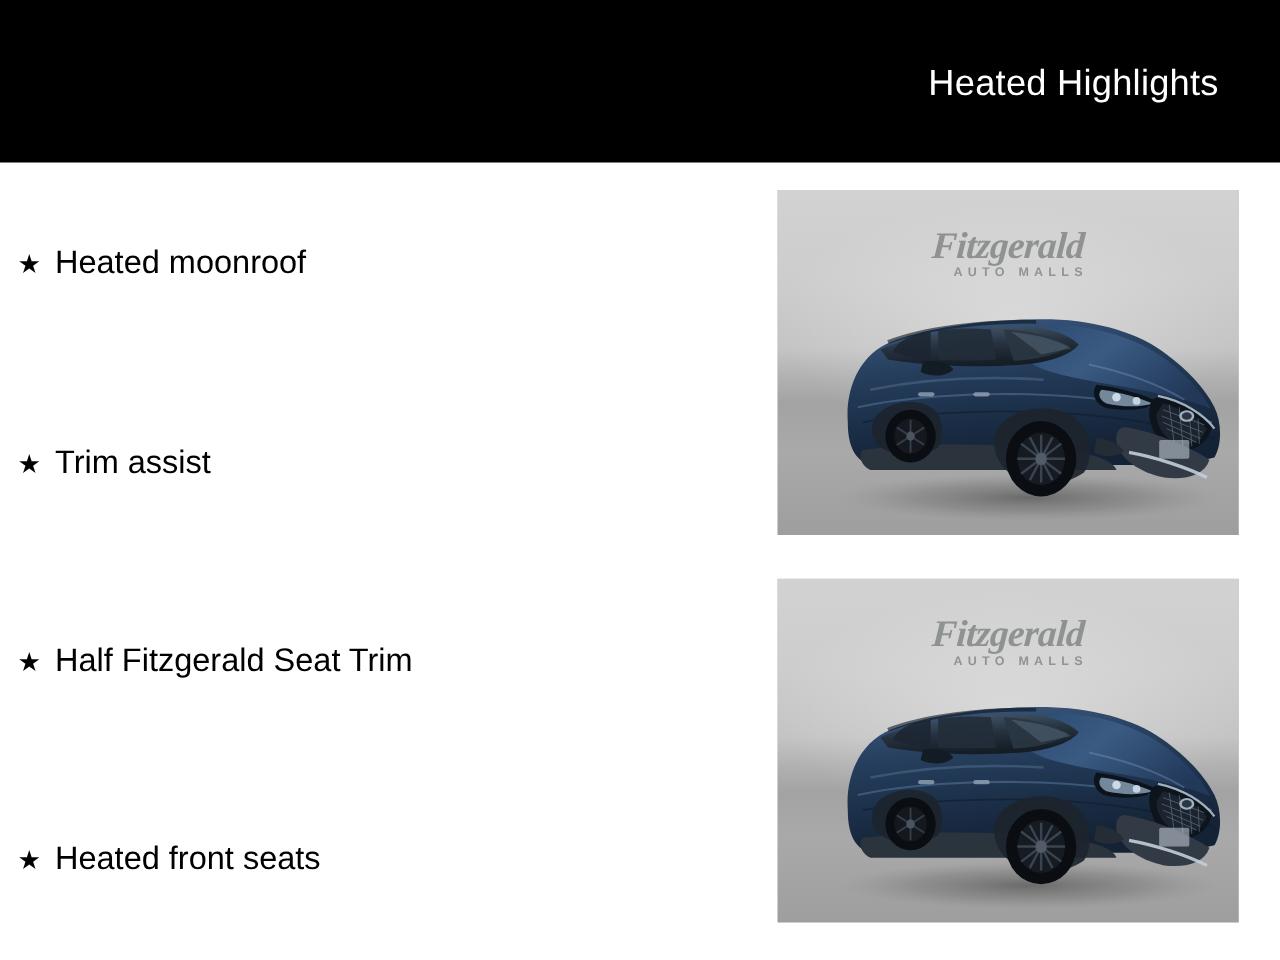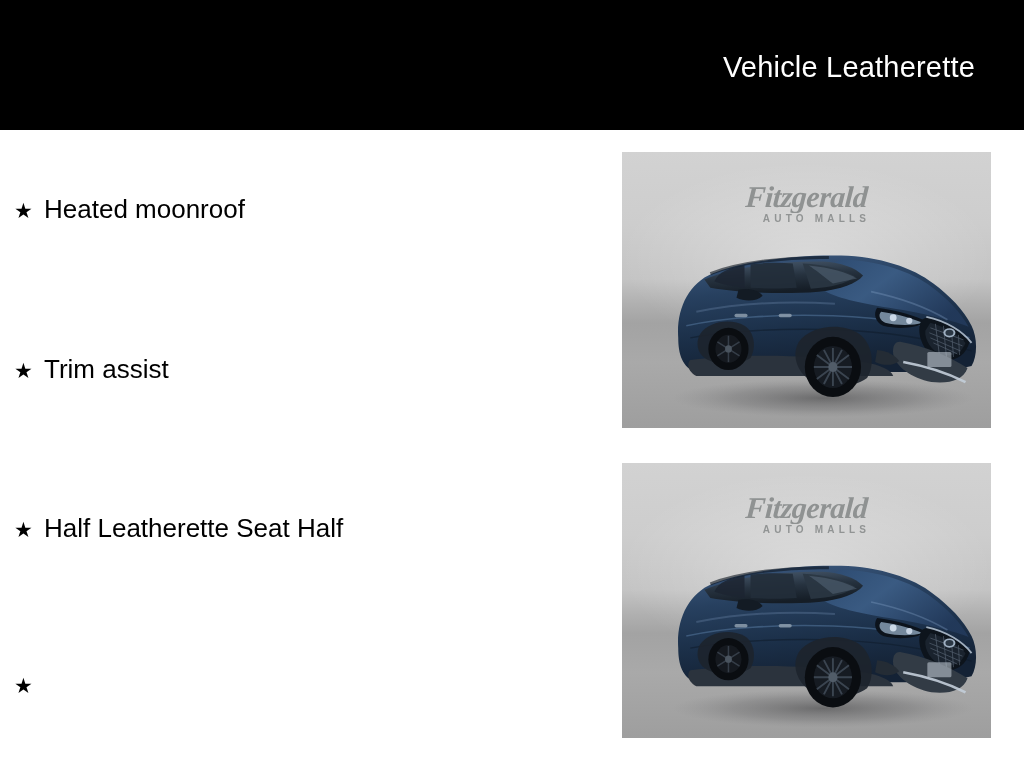--- a/index.html
+++ b/index.html
@@ -163,44 +163,45 @@
     left: 1%;
     bottom: 2%;
     width: 98%;
     height: 74%;
   }
 </style>
 </head>
 <body>
 
 <div class="header-bar">
-  <div class="header-title">Vehicle Leatherette</div>
+  <div class="header-title">Heated Highlights</div>
 </div>
 
 <div class="content">
 
   <ul class="highlights-list">
 
     <li class="highlight-item row-0">
       <span class="bullet-star">★</span>
       <span class="highlight-label">Heated moonroof</span>
     </li>
 
     <li class="highlight-item row-1">
       <span class="bullet-star">★</span>
       <span class="highlight-label">Trim assist</span>
     </li>
 
     <li class="highlight-item row-2">
       <span class="bullet-star">★</span>
-      <span class="highlight-label">Half Leatherette Seat Half</span>
+      <span class="highlight-label">Half Fitzgerald Seat Trim</span>
     </li>
 
     <li class="highlight-item row-3">
       <span class="bullet-star">★</span>
+      <span class="highlight-label">Heated front seats</span>
     </li>
 
   </ul>
 
   <div class="vehicle-photo photo-0">
     <div class="photo-backdrop"></div>
     <div class="watermark">
       <span class="watermark-name">Fitzgerald</span>
       <span class="watermark-sub">AUTO MALLS</span>
     </div>

